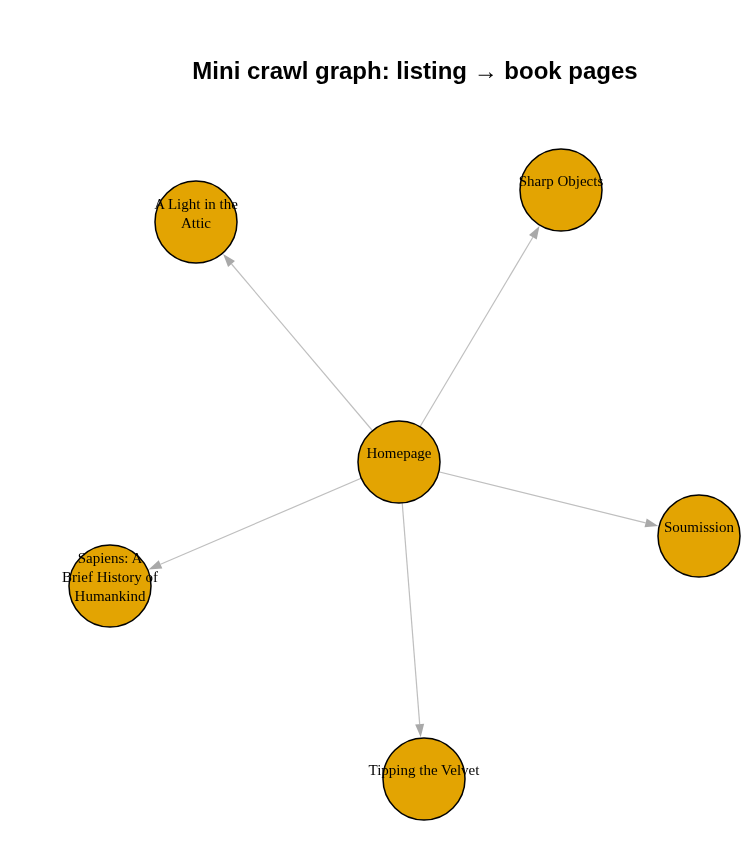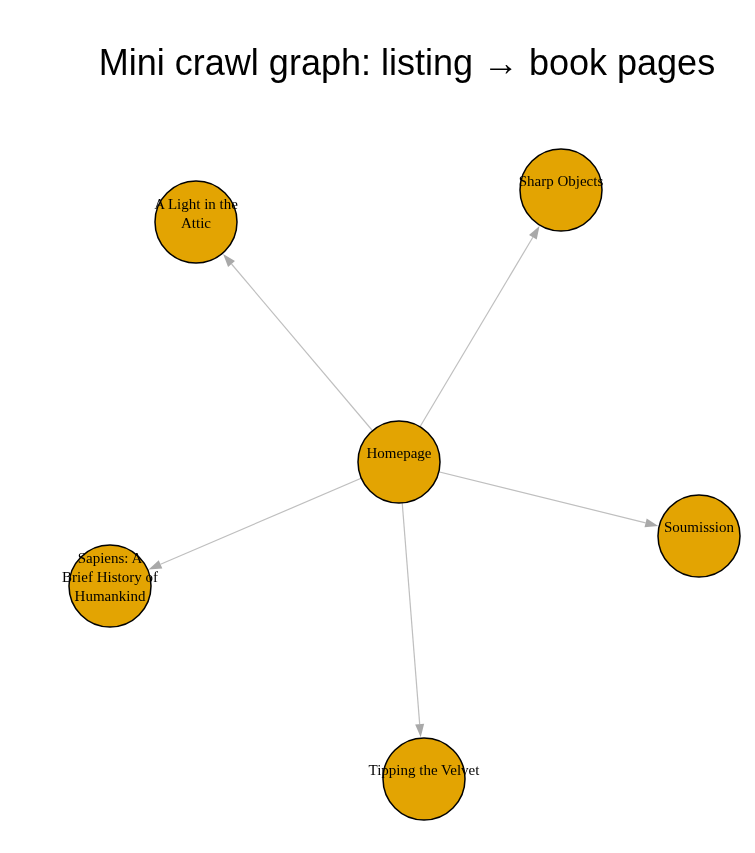--- a/index.html
+++ b/index.html
@@ -13,25 +13,25 @@
     width: 755px;
     height: 853px;
     background: #ffffff;
     overflow: hidden;
   }
   .chart-title {
     position: absolute;
     top: 44px;
     left: 403px;
     transform: translateX(-50%);
-    margin: 4px;
+    margin: 12px;
     font-family: "Liberation Sans", sans-serif;
-    font-size: 36px;
+    font-size: 24px;
     line-height: 30px;
-    font-weight: normal;
+    font-weight: bold;
     color: #000000;
     white-space: nowrap;
   }
   svg.graph-canvas {
     position: absolute;
     top: 0;
     left: 0;
   }
   .node-label {
     font-family: "Liberation Serif", "DejaVu Serif", serif;

